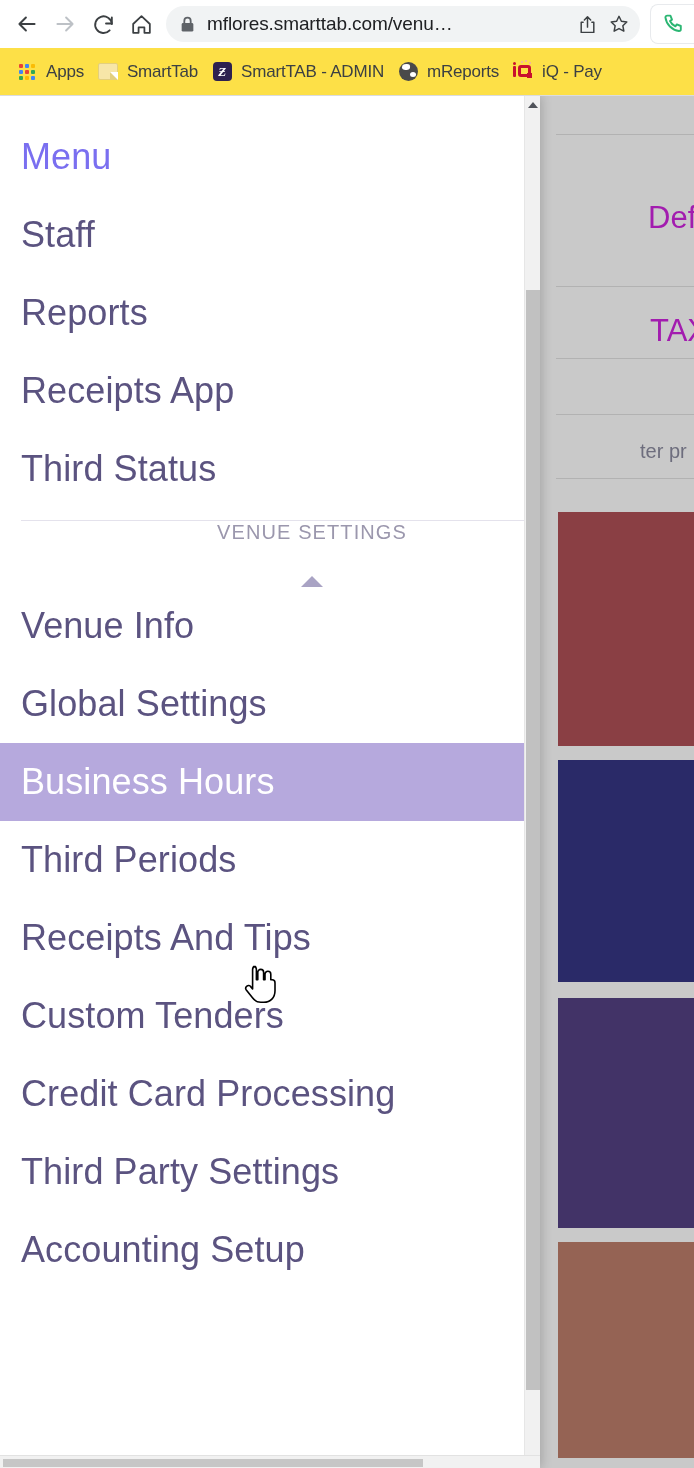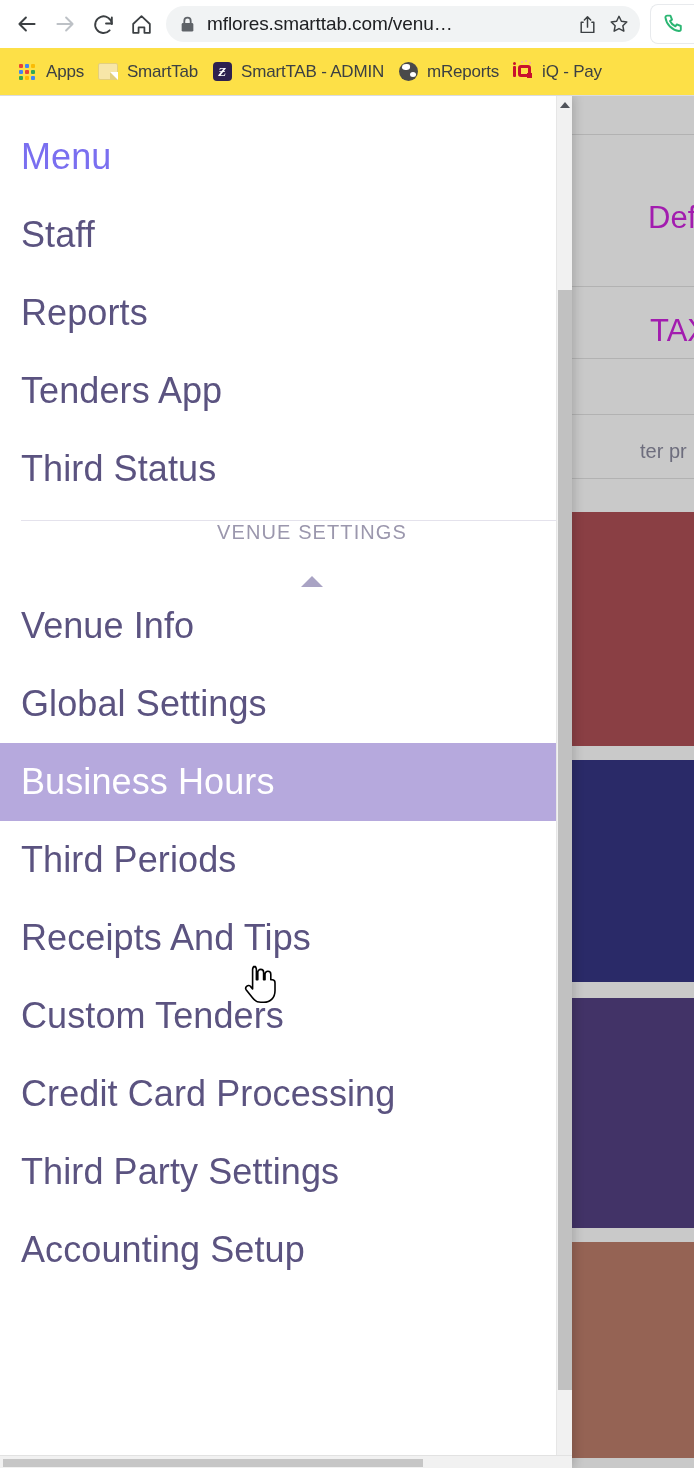--- a/index.html
+++ b/index.html
@@ -263,21 +263,20 @@
 
   
   .drawer {
     position: absolute;
     left: 0; top: 0;
     width: 540px;
     height: 1372px;
     background: #ffffff;
     box-shadow: 2px 0 10px rgba(0,0,0,0.18);
     overflow: hidden;
-    padding-left: 32px;
   }
 
   .drawer-scroll {
     position: absolute;
     left: 0; top: 0;
     width: 629px;
     height: 1372px;
     background: #ffffff;
     overflow: hidden;
   }
@@ -549,21 +548,21 @@
         <li class="nav-item accent top-first">
           <span>Menu</span>
         </li>
         <li class="nav-item">
           <span>Staff</span>
         </li>
         <li class="nav-item">
           <span>Reports</span>
         </li>
         <li class="nav-item">
-          <span>Tenders App</span>
+          <span>Receipts App</span>
         </li>
         <li class="nav-item">
           <span>Third Status</span>
         </li>
       </ul>
 
       <div class="section-divider"></div>
 
       <div class="section-header">
         <span class="sh-label">VENUE SETTINGS</span>

